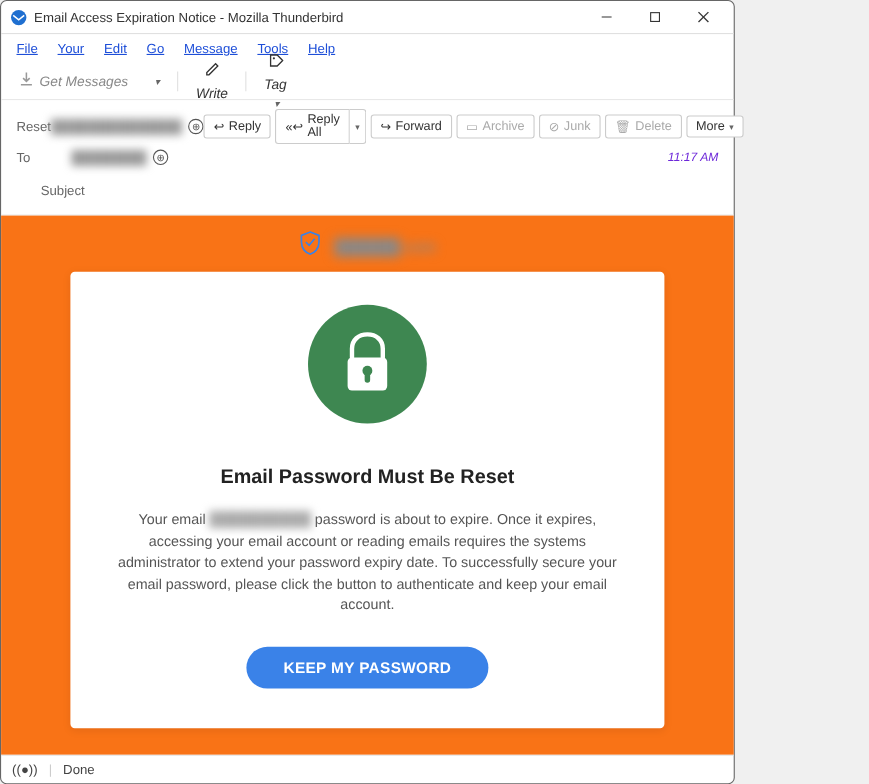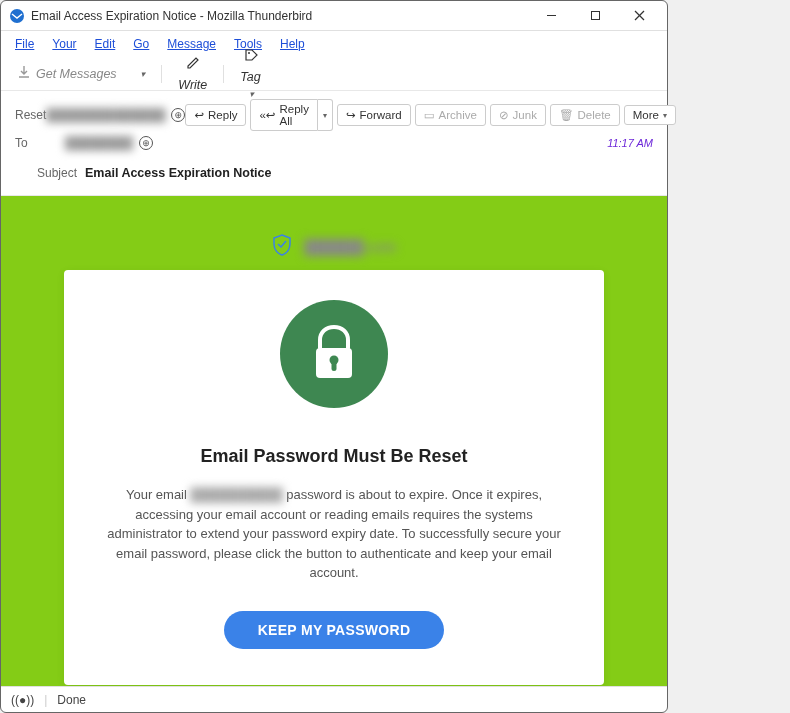--- a/index.html
+++ b/index.html
@@ -27,21 +27,21 @@
 .action-bar { margin-left: auto; display: flex; align-items: center; gap: 4px; }
 .action-btn { border: 1px solid #ccc; border-radius: 3px; padding: 3px 8px; font-size: 11.5px; color: #333; display: flex; align-items: center; gap: 4px; background: #fff; }
 .action-btn.disabled { color: #aaa; }
 .action-btn .chev { font-size: 8px; color: #666; }
 .split-right { border: 1px solid #ccc; border-left: none; border-radius: 0 3px 3px 0; padding: 3px 5px; }
 .split-left { border-radius: 3px 0 0 3px; }
 .time { font-size: 11px; color: #6d28d9; font-style: italic; }
 .subject-row { margin-top: 6px; }
 .subject-label { font-size: 12px; color: #666; margin-right: 8px; margin-left: 22px; }
 .subject-value { font-size: 12.5px; font-weight: 600; color: #222; }
-.email-body { flex: 1; background: #84cc16; padding: 28px; overflow: hidden; position: relative; }
+.email-body { flex: 1; background: #f97316; padding: 4px; overflow: hidden; position: relative; }
 .verified-bar { text-align: center; padding: 10px 0; }
 .verified-bar .shield { display: inline-block; vertical-align: middle; }
 .verified-bar .domain { display: inline-block; vertical-align: middle; margin-left: 8px; font-size: 14px; color: #888; filter: blur(5px); font-weight:600;}
 .card { background: #fff; width: 540px; margin: 0 auto; border-radius: 4px; box-shadow: 0 2px 8px rgba(0,0,0,0.08); padding: 30px 40px 36px 40px; text-align: center; }
 .lock-circle { width: 108px; height: 108px; background: #3e8751; border-radius: 50%; margin: 0 auto 38px auto; display: flex; align-items: center; justify-content: center; }
 .card h2 { font-size: 18px; font-weight: 700; color: #222; margin-bottom: 18px; }
 .card p { font-size: 13px; color: #555; line-height: 1.5; margin-bottom: 28px; }
 .card p .blur-inline { filter: blur(4px); color: #aaa; }
 .cta { background: #3a82e8; color: #fff; border: none; border-radius: 20px; padding: 11px 34px; font-size: 14px; font-weight: 600; letter-spacing: 0.3px; }
 .statusbar { height: 26px; border-top: 1px solid #e0e0e0; display: flex; align-items: center; padding: 0 10px; gap: 10px; font-size: 12px; color: #444; }
@@ -166,21 +166,20 @@
       <div class="header-value">
         <span class="blur">████████</span>
         <span class="contact-badge">⊕</span>
       </div>
       <div class="action-bar">
           <span class="time">11:17 AM</span>
         </div>
     </div>
     <div class="header-row subject-row">
       <span class="subject-label">Subject</span>
-      <span class="subject-value">Email Access Expiration Notice</span>
     </div>
   </div>
 
   <div class="email-body">
     <div class="verified-bar">
       <span class="shield">
         <svg width="20" height="22">
             <path d="M10 1 L18 4 L18 10 C18 16 14 20 10 21 C6 20 2 16 2 10 L2 4 Z" stroke="#3a82e8" stroke-width="1.5" fill="none"></path>
             <path d="M6 10 L9 13 L14 7" stroke="#3a82e8" stroke-width="1.5" fill="none"></path>
           </svg>

